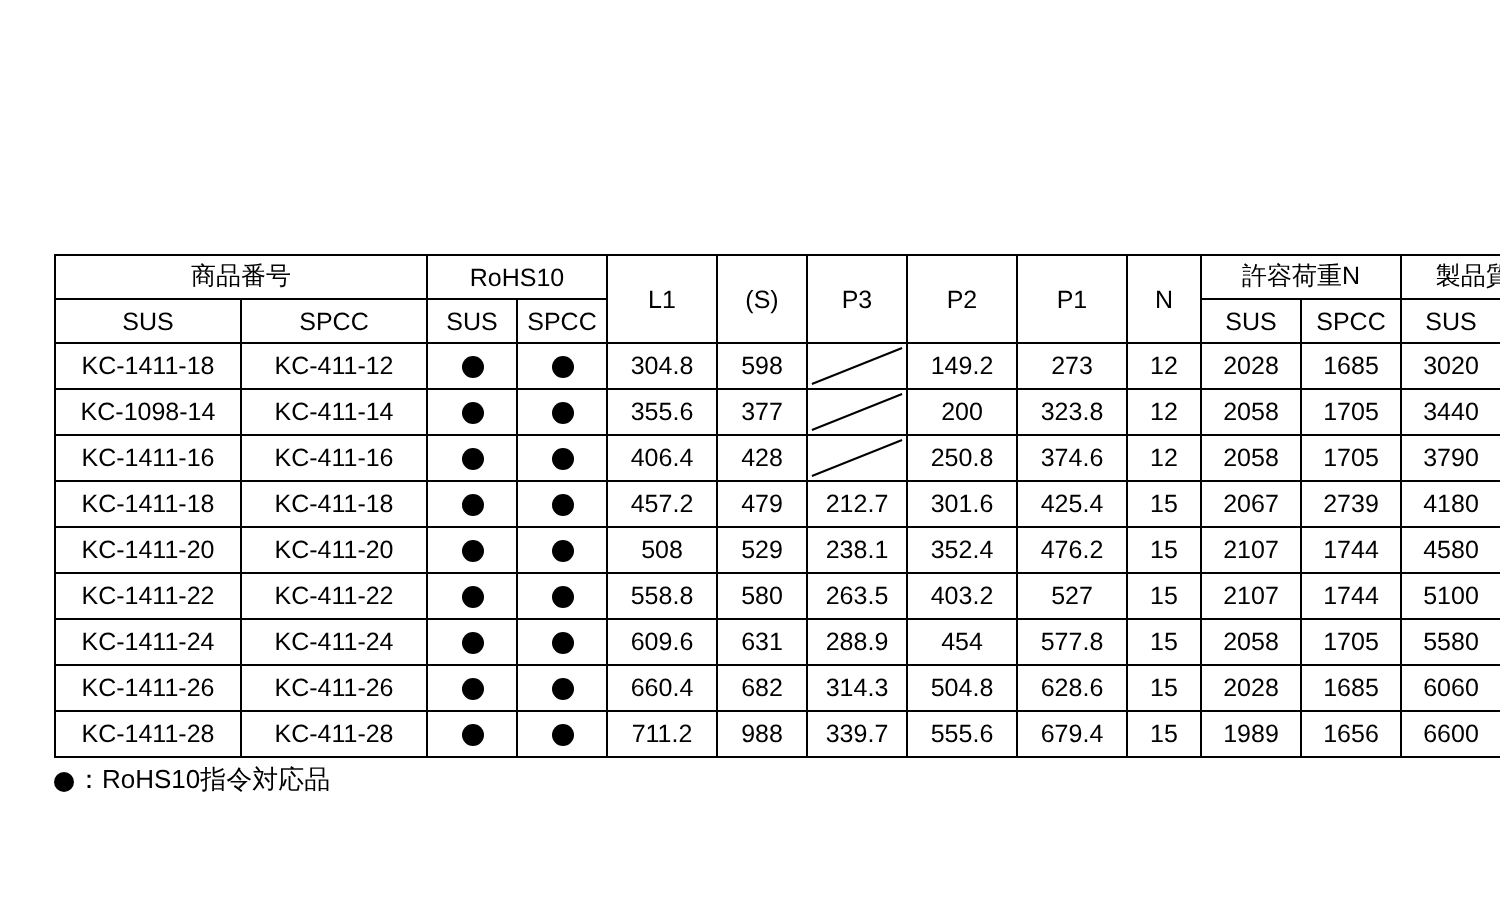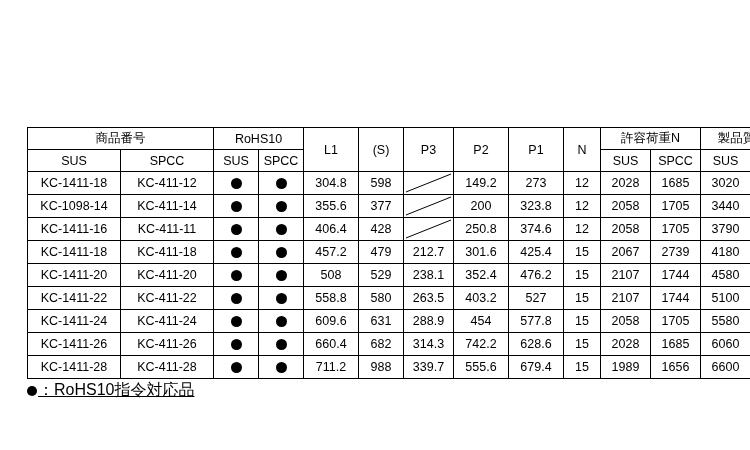--- a/index.html
+++ b/index.html
@@ -55,24 +55,23 @@
   .blank-diag svg {
     position: absolute;
     left: 0;
     top: 0;
     width: 100%;
     height: 100%;
     display: block;
   }
   .note {
     margin-top: 3px;
-    font-size: 16px;
+    font-size: 13px;
     line-height: 16px;
     white-space: nowrap;
-    text-decoration: underline;
   }
   .note .dot {
     width: 10px;
     height: 10px;
     margin-right: 1px;
   }
   
   col.c-sus-pn   { width: 93px; }
   col.c-spcc-pn  { width: 93px; }
   col.c-rohs     { width: 45px; }
@@ -166,21 +165,21 @@
           <td>200</td>
           <td>323.8</td>
           <td>12</td>
           <td>2058</td>
           <td>1705</td>
           <td>3440</td>
           <td>3380</td>
         </tr>
         <tr>
           <td>KC-1411-16</td>
-          <td>KC-411-11</td>
+          <td>KC-411-16</td>
           <td><span class="dot"></span></td>
           <td><span class="dot"></span></td>
           <td>406.4</td>
           <td>428</td>
           <td class="blank-diag">
             <svg viewBox="0 0 50 22" preserveAspectRatio="none">
               <line x1="2" y1="20" x2="48" y2="2" stroke="#000" stroke-width="1"></line>
             </svg>
           </td>
           <td>250.8</td>
@@ -256,21 +255,21 @@
           <td>5900</td>
         </tr>
         <tr>
           <td>KC-1411-26</td>
           <td>KC-411-26</td>
           <td><span class="dot"></span></td>
           <td><span class="dot"></span></td>
           <td>660.4</td>
           <td>682</td>
           <td>314.3</td>
-          <td>742.2</td>
+          <td>504.8</td>
           <td>628.6</td>
           <td>15</td>
           <td>2028</td>
           <td>1685</td>
           <td>6060</td>
           <td>6390</td>
         </tr>
         <tr>
           <td>KC-1411-28</td>
           <td>KC-411-28</td>

